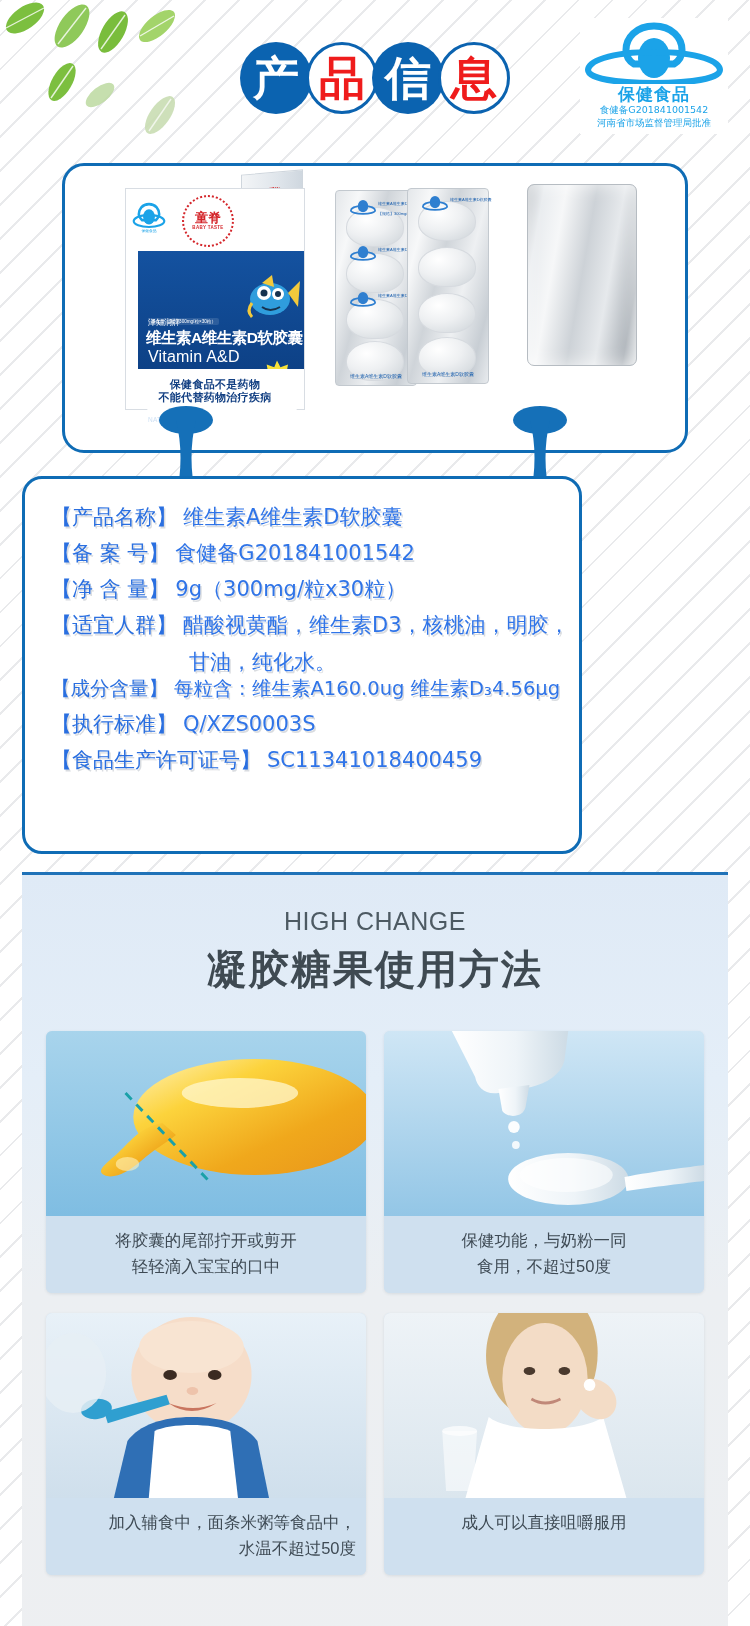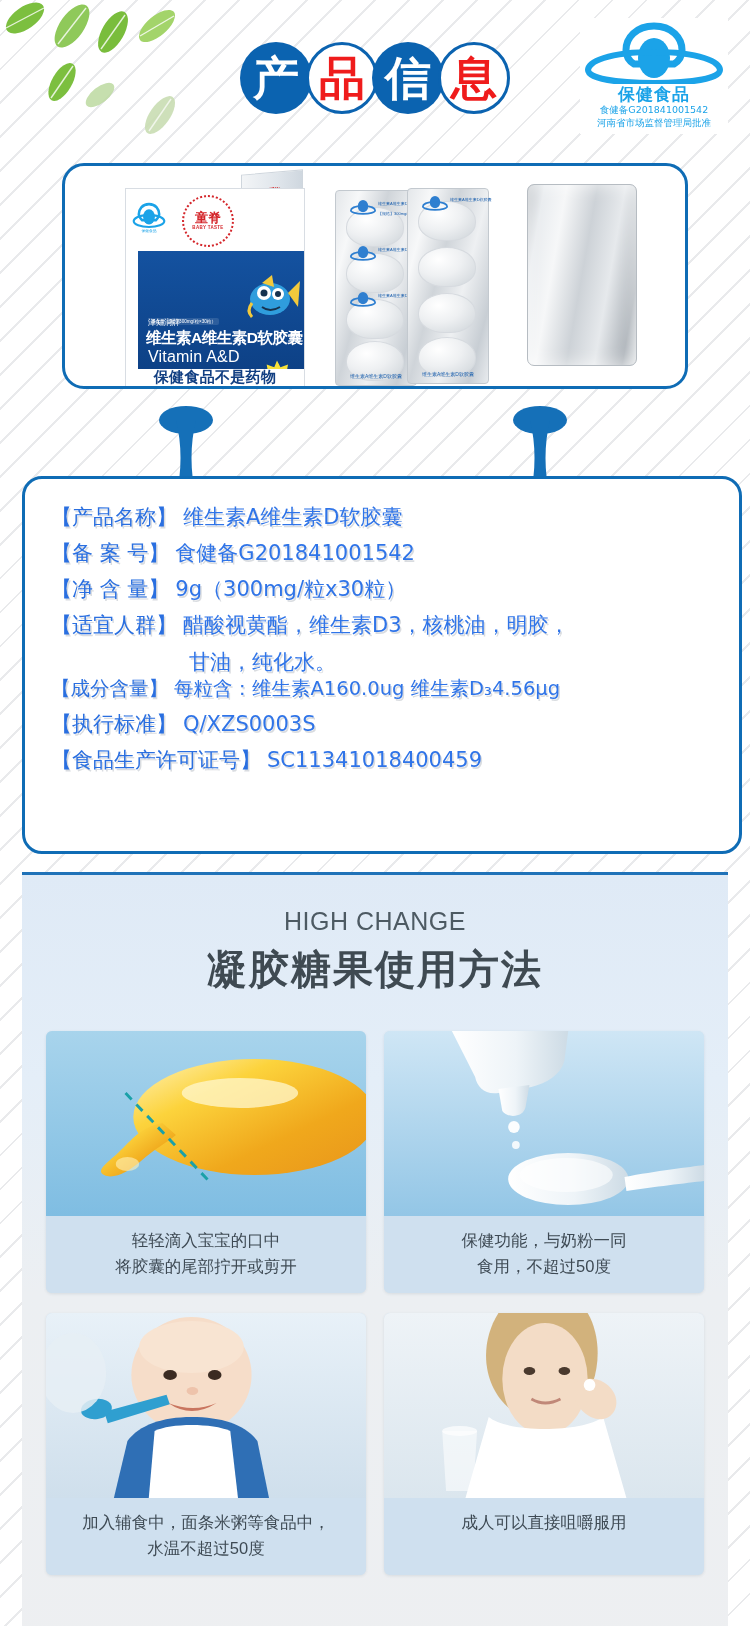--- a/index.html
+++ b/index.html
@@ -67,21 +67,21 @@
   }
   .cert-sub {
     color: #1ba3e8; font-size: 9.5px; line-height: 1.35;
     font-family: "DejaVu Sans", sans-serif; white-space: nowrap;
   }
 
   
   .photo-panel {
     position: absolute;
     left: 62px; top: 163px;
-    width: 626px; height: 226px;
+    width: 626px; height: 290px;
     background: #ffffff;
     border: 3px solid #0f6cb5;
     border-radius: 22px;
     overflow: hidden;
   }
   .photo-inner { position: relative; width: 100%; height: 100%; }
 
   
   .carton { position: absolute; left: 60px; top: 22px; width: 180px; height: 222px; }
   .carton-side {
@@ -136,21 +136,21 @@
   .c-eng2 {
     position: absolute; left: 10px; top: 164px; color: #cfe0f3;
     font-size: 6.5px; line-height: 1.5; letter-spacing: .2px;
   }
   .c-net {
     position: absolute; left: 10px; bottom: 44px; color: #fff; font-size: 4.6px;
     background: rgba(255,255,255,.12); padding: 1px 3px; border-radius: 2px;
   }
   .c-warn {
     position: absolute; left: 0; right: 0; bottom: 4px;
-    text-align: center; color: #123f82; font-size: 15px; font-weight: bold;
+    text-align: center; color: #123f82; font-size: 11px; font-weight: bold;
     line-height: 1.25; letter-spacing: .3px;
   }
   .c-fish { position: absolute; right: 4px; bottom: 44px; width: 60px; height: 62px; }
   .c-burst { position: absolute; right: 6px; top: 108px; width: 42px; height: 40px; }
 
   .side-face {
     position: absolute; inset: 0;
     background: linear-gradient(90deg,#f3f5f7 0%,#dfe5eb 60%,#cfd7df 100%);
     border: 1px solid #cfd6dd;
     transform: skewY(-5deg);
@@ -213,21 +213,21 @@
     box-shadow: inset 0 0 18px rgba(255,255,255,.7);
   }
 
   
   .pin { position: absolute; width: 56px; height: 108px; }
 
   
   .info-panel {
     position: absolute;
     left: 22px; top: 476px;
-    width: 720px; height: 378px;
+    width: 560px; height: 378px;
     background: #ffffff;
     border: 3px solid #0f6cb5;
     border-radius: 20px;
     padding: 28px 26px 0 26px;
   }
   .info-line {
     display: flex;
     align-items: baseline;
     color: #2a6fe0;
     font-size: 21px;
@@ -288,21 +288,21 @@
   }
   .card-img { width: 100%; height: 185px; display: block; }
   .card-cap {
     padding: 12px 10px 14px 10px;
     text-align: center;
     color: #3e4a54;
     font-size: 16.5px;
     line-height: 1.55;
     background: #cfe0ef;
   }
-  .card.tall .card-cap { text-align: center; }
+  .card.tall .card-cap { text-align: right; }
   .card.center .card-cap { text-align: center; }
 </style>
 </head>
 <body>
 
 <div class="page">
 
   <div class="header">
 
     <svg class="leaves" viewBox="0 0 230 150">
@@ -547,22 +547,22 @@
             </linearGradient>
           </defs>
           <rect width="330" height="185" fill="url(#sky1)"></rect>
           <ellipse cx="215" cy="86" rx="125" ry="58" fill="url(#gold)"></ellipse>
           <path d="M120 92 C96 96 86 112 72 124 C60 134 52 140 60 144 C70 149 86 140 98 130 C112 118 124 112 134 104 Z" fill="url(#gold)"></path>
           <ellipse cx="200" cy="62" rx="60" ry="15" fill="#fff7cf" opacity=".75"></ellipse>
           <ellipse cx="84" cy="133" rx="12" ry="7" fill="#fff2bb" opacity=".6"></ellipse>
           <line x1="82" y1="62" x2="168" y2="150" stroke="#1aa0a8" stroke-width="3" stroke-dasharray="9 7"></line>
         </svg>
         <div class="card-cap">
+          <div>将胶囊的尾部拧开或剪开</div>
           <div>轻轻滴入宝宝的口中</div>
-          <div>将胶囊的尾部拧开或剪开</div>
         </div>
       </div>
 
       <div class="card center">
         <svg class="card-img" viewBox="0 0 330 185" preserveAspectRatio="none">
           <defs>
             <linearGradient id="sky2" x1="0" y1="0" x2="0" y2="1">
               <stop offset="0%" stop-color="#cfe6f5"></stop>
                 <stop offset="100%" stop-color="#93c6e6"></stop>
             </linearGradient>

